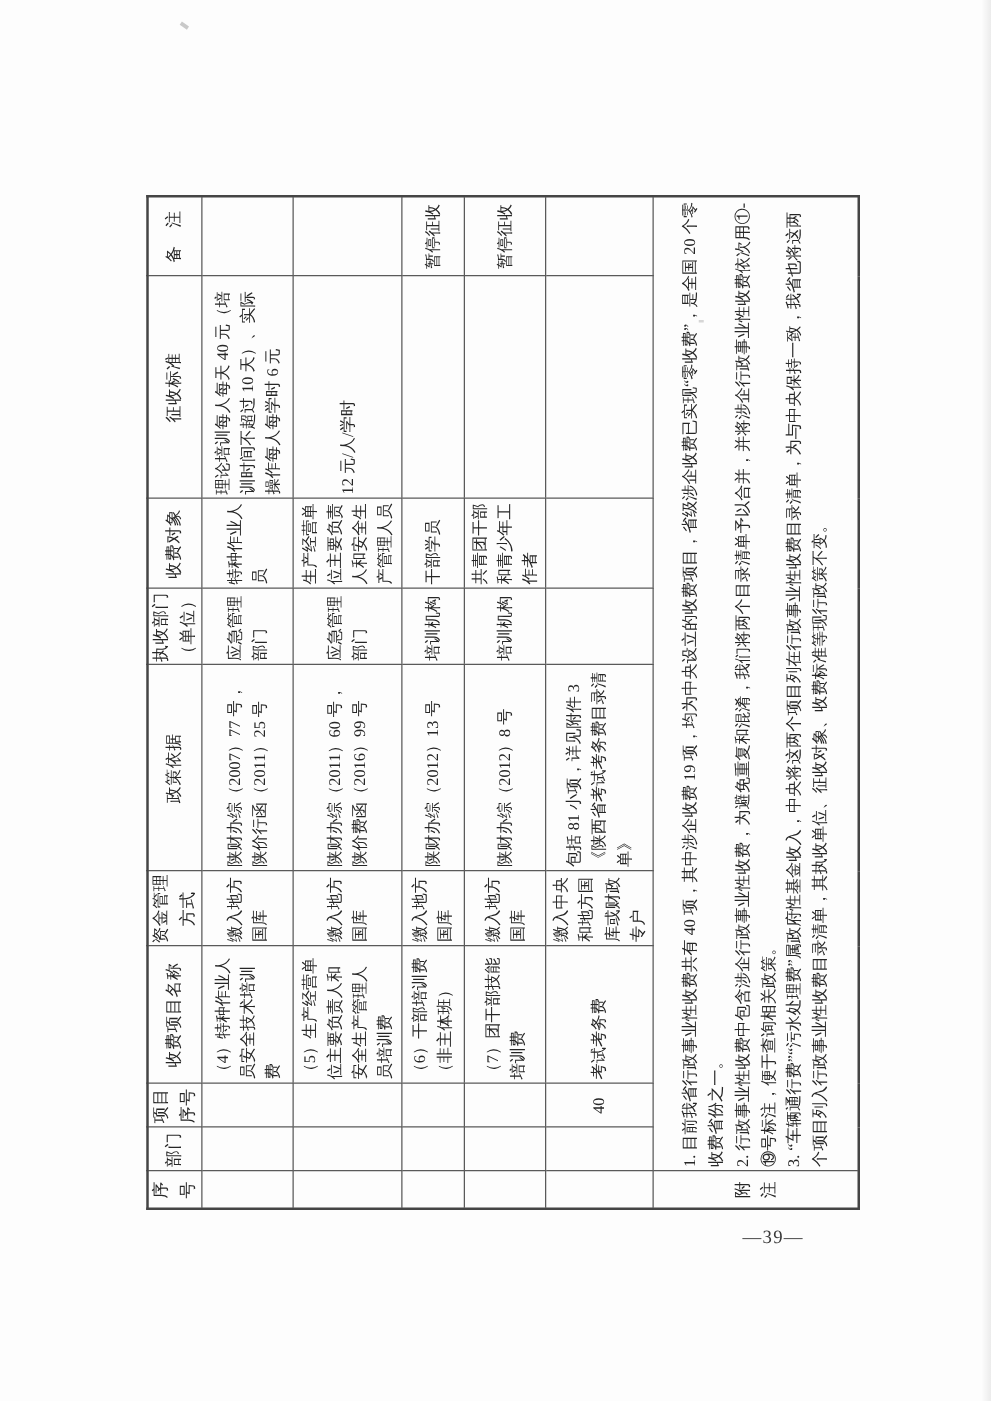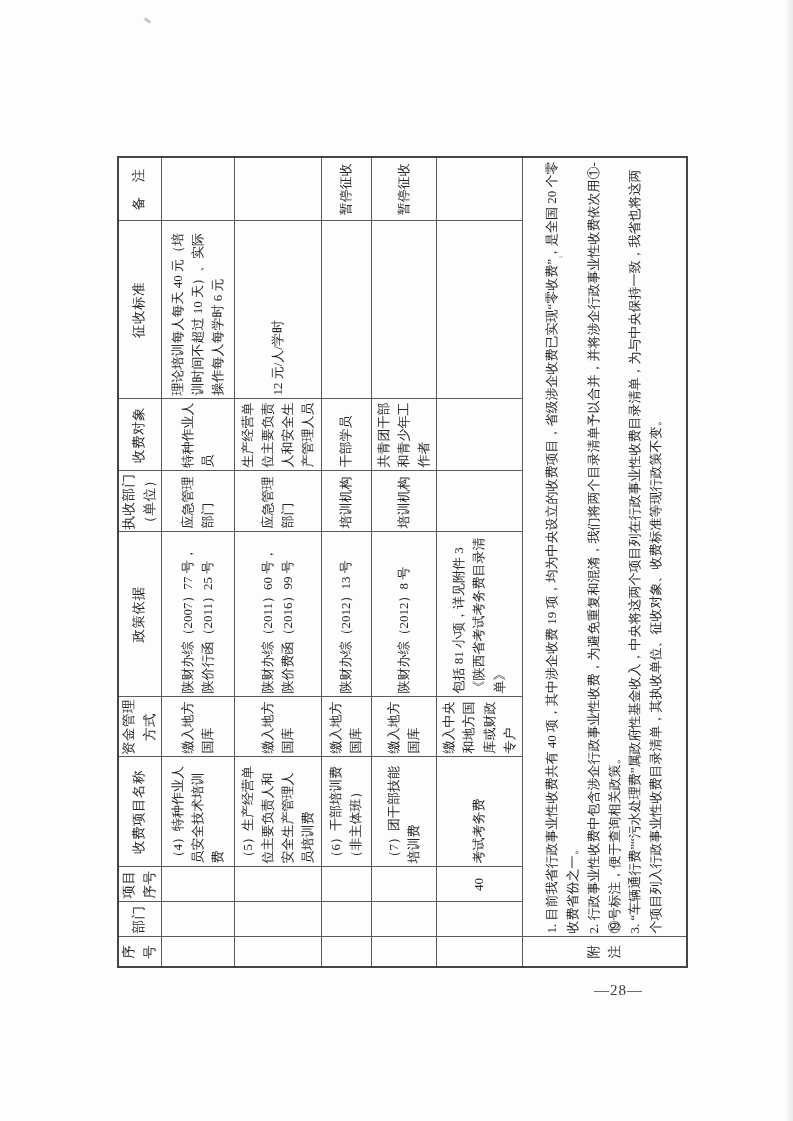--- a/index.html
+++ b/index.html
@@ -185,18 +185,18 @@
             <p>1. 目前我省行政事业性收费共有 40 项，其中涉企收费 19 项，均为中央设立的收费项目，省级涉企收费已实现“零收费”，是全国 20 个零收费省份之一。</p>
             <p>2. 行政事业性收费中包含涉企行政事业性收费，为避免重复和混淆，我们将两个目录清单予以合并，并将涉企行政事业性收费依次用①-⑲号标注，便于查询相关政策。</p>
             <p>3. “车辆通行费”“污水处理费”属政府性基金收入，中央将这两个项目列在行政事业性收费目录清单，为与中央保持一致，我省也将这两个项目列入行政事业性收费目录清单，其执收单位、征收对象、收费标准等现行政策不变。</p>
           </td>
         </tr>
       </tbody>
         </table>
     </div>
   </div>
 
-  <div class="page-number">—28—</div>
+  <div class="page-number">—39—</div>
 
   <div class="edge-shadow"></div>
   <div class="speck1"></div>
   <div class="speck2"></div>
 </div>
 
 </body></html>

